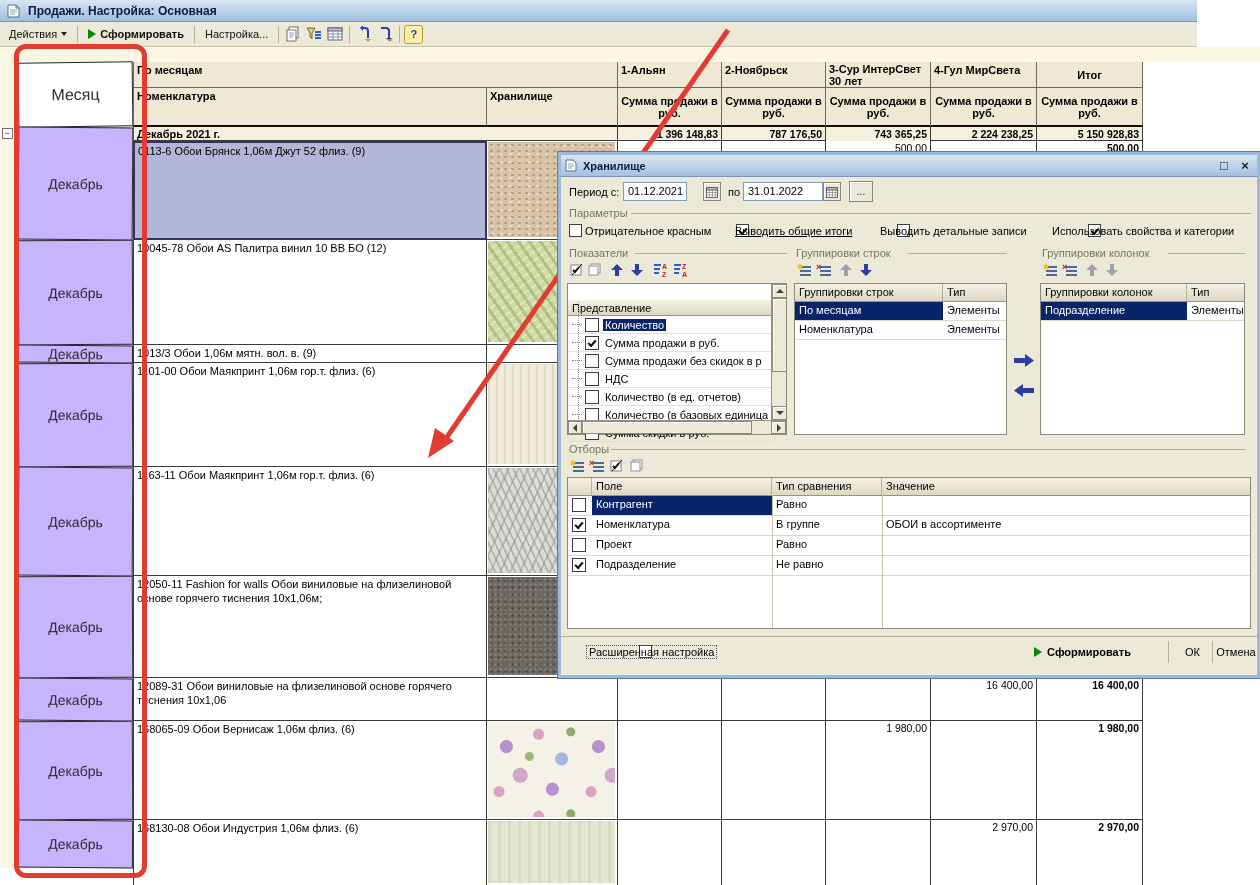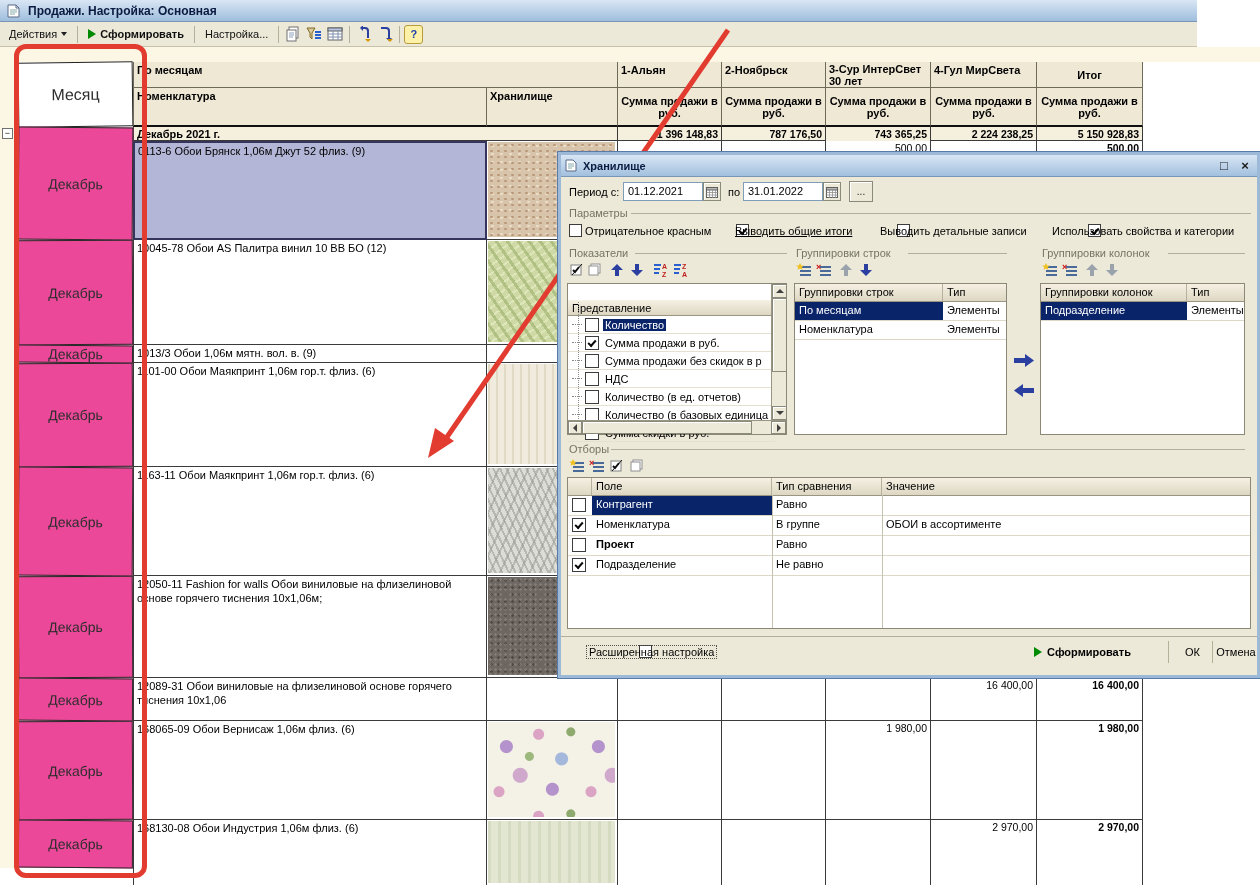--- a/index.html
+++ b/index.html
@@ -28,21 +28,21 @@
   .gutter{left:0;top:62px;width:18px;height:806px;background:#fcf7e4;}
   .expander{left:2px;top:128px;width:11px;height:11px;background:#fff;border:1px solid #707070;
     font-size:9px;line-height:8px;text-align:center;color:#202020;}
 
   .hc{background:#efe8d5;border-right:1px solid #6e6a58;border-bottom:1px solid #6e6a58;
     font-size:11px;font-weight:bold;color:#000;overflow:hidden;padding:2px 3px;}
   .hc.center{display:flex;align-items:center;justify-content:center;text-align:center;line-height:12px;padding:1px;}
   .hc.thick{border-bottom:2px solid #101010;}
   .mh{background:#fff;border:1px solid #242424;display:flex;align-items:center;justify-content:center;
     font-size:16px;color:#2e2e2e;transform:rotate(-0.7deg);}
-  .mc{left:18px;width:115px;background:#ec4899;border:1px solid #2a2a2a;display:flex;align-items:center;
+  .mc{left:18px;width:115px;background:#c4b5fd;border:1px solid #2a2a2a;display:flex;align-items:center;
     justify-content:center;font-size:14px;color:#2e2e2e;}
   .rA{transform:rotate(0.4deg);} .rB{transform:rotate(-0.35deg);}
   .nc{left:133px;width:354px;background:#fff;border-right:1px solid #3a3a3a;border-bottom:1px solid #3a3a3a;
     border-left:1px solid #3a3a3a;font-size:11px;line-height:14px;padding:1px 3px;overflow:hidden;color:#000;}
   .nc.sel{background:#b3b6d6;border:2px solid #35355c;}
   .sc{left:487px;width:131px;background:#fff;border-right:1px solid #3a3a3a;border-bottom:1px solid #3a3a3a;overflow:hidden;}
   .vc{background:#fff;border-right:1px solid #3a3a3a;border-bottom:1px solid #3a3a3a;font-size:10.5px;
     text-align:right;padding:1px 3px 0 1px;overflow:hidden;color:#000;}
   .grp{background:#f5efdd;font-weight:bold;}
   .col1{left:618px;width:104px;} .col2{left:722px;width:104px;} .col3{left:826px;width:105px;}
@@ -285,21 +285,21 @@
           </svg>
       </span>
       <span class="ttl">Хранилище</span>
       <span style="flex:1"></span>
       <span class="wbtn">□</span>
       <span class="wbtn" style="margin-right:4px;">×</span>
     </div>
 
     
     <span class="abs dlbl" style="left:8px;top:31px;">Период с:</span>
-    <div class="abs field" style="left:62px;top:27px;width:80px;height:19px;">01.12.2021</div>
+    <div class="abs field" style="left:62px;top:27px;width:64px;height:19px;">01.12.2021</div>
     <div class="abs sbtn" style="left:142px;top:27px;width:18px;height:19px;">
       <svg width="12" height="12">
           <rect x="0.5" y="1.5" width="11" height="10" fill="#fff" stroke="#606060"></rect>
           <rect x="0.5" y="1.5" width="11" height="2.5" fill="#b8b8b8" stroke="#606060"></rect>
           <path d="M3.5 4v8M6.5 4v8M9.5 4v8M0.5 6.5h11M0.5 9h11" stroke="#909090" stroke-width="0.8"></path>
         </svg>
     </div>
     <span class="abs dlbl" style="left:167px;top:31px;">по</span>
     <div class="abs field" style="left:182px;top:27px;width:80px;height:19px;">31.01.2022</div>
     <div class="abs sbtn" style="left:262px;top:27px;width:18px;height:19px;">
@@ -562,21 +562,21 @@
         <div style="width:368px;"></div>
       </div>
       <div class="trow" style="height:19px;">
         <div style="width:24px;padding:2px 0 0 4px;"><span class="cb small checked"></span></div>
         <div style="width:180px;">Номенклатура</div>
         <div style="width:110px;">В группе</div>
         <div style="width:368px;">ОБОИ в  ассортименте</div>
       </div>
       <div class="trow" style="height:19px;">
         <div style="width:24px;padding:2px 0 0 4px;"><span class="cb small"></span></div>
-        <div style="width:180px;font-weight:bold;">Проект</div>
+        <div style="width:180px;">Проект</div>
         <div style="width:110px;">Равно</div>
         <div style="width:368px;"></div>
       </div>
       <div class="trow" style="height:19px;">
         <div style="width:24px;padding:2px 0 0 4px;"><span class="cb small checked"></span></div>
         <div style="width:180px;">Подразделение</div>
         <div style="width:110px;">Не равно</div>
         <div style="width:368px;"></div>
       </div>
       <div style="position:absolute;left:204px;top:17px;bottom:0;border-left:1px solid #c6c2b0;"></div>

